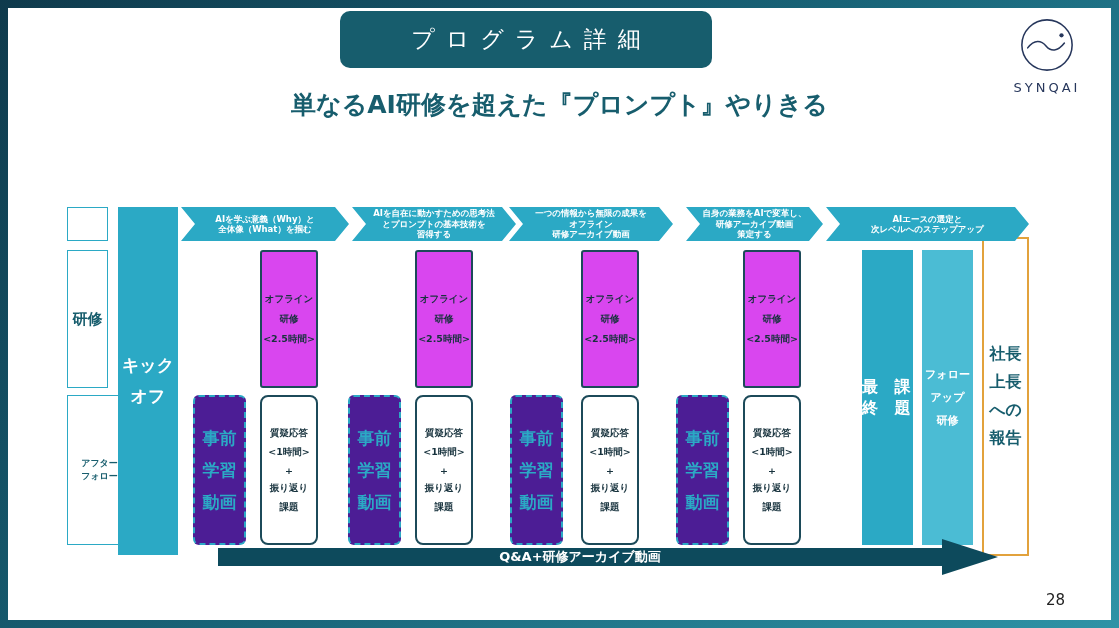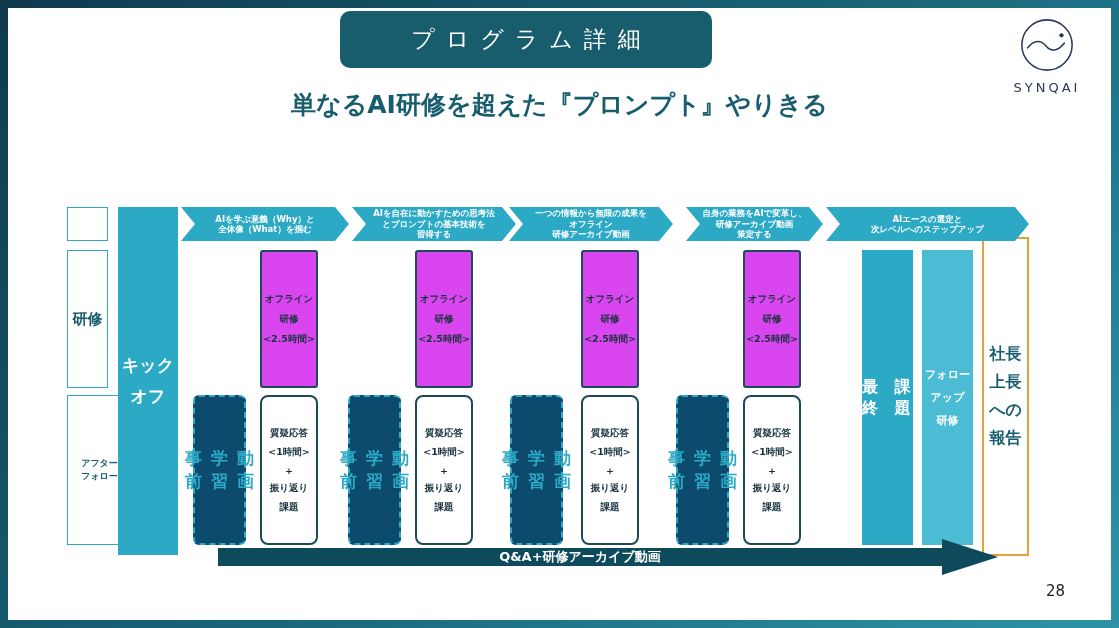--- a/index.html
+++ b/index.html
@@ -51,23 +51,23 @@
     padding:0 16px; z-index:3;
   }
 
   .offline {
     position:absolute; top:242px; width:58px; height:138px; background:#d946ef;
     border:2px solid var(--box-outline,#1c4a59); border-radius:3px;
     display:flex; flex-direction:column; align-items:center; justify-content:center; gap:7px;
     color:var(--box-text,#17323d); font-weight:bold; font-size:9.5px; text-align:center;
   }
   .pre {
-    position:absolute; top:387px; width:53px; height:150px; background:#0c4a6e;
+    position:absolute; top:387px; width:53px; height:150px; background:#4c1d95;
     border:2px dashed var(--cyan,#2ba9c5); border-radius:6px;
-    display:flex; flex-direction:row; align-items:center; justify-content:center; gap:9px;
+    display:flex; flex-direction:column; align-items:center; justify-content:center; gap:9px;
     color:var(--cyan,#2ba9c5); font-weight:bold; font-size:17px;
   }
   .qa {
     position:absolute; top:387px; width:58px; height:150px; background:#fff;
     border:2px solid var(--box-outline,#1c4a59); border-radius:8px;
     display:flex; flex-direction:column; align-items:center; justify-content:center; gap:6px;
     color:var(--box-text,#17323d); font-weight:bold; font-size:9.5px; text-align:center;
   }
 
   .final-bar {
@@ -92,21 +92,21 @@
     width:724px; height:18px; background:var(--arrow-dark,#0d4a5c);
     display:flex; align-items:center; justify-content:center;
     color:#fff; font-weight:bold; font-size:13px;
   }
   .barrow-head {
     width:0; height:0;
     border-top:18px solid transparent; border-bottom:18px solid transparent;
     border-left:56px solid var(--arrow-dark,#0d4a5c);
   }
 
-  .page-number { position:absolute; right:46px; bottom:20px; font-size:15px; color:#222; }
+  .page-number { position:absolute; right:46px; bottom:11px; font-size:15px; color:#222; }
 </style>
 </head>
 <body>
 
 <div class="frame">
   <div class="slide">
 
     <div class="title-banner">
       <span>プログラム詳細</span>
     </div>

